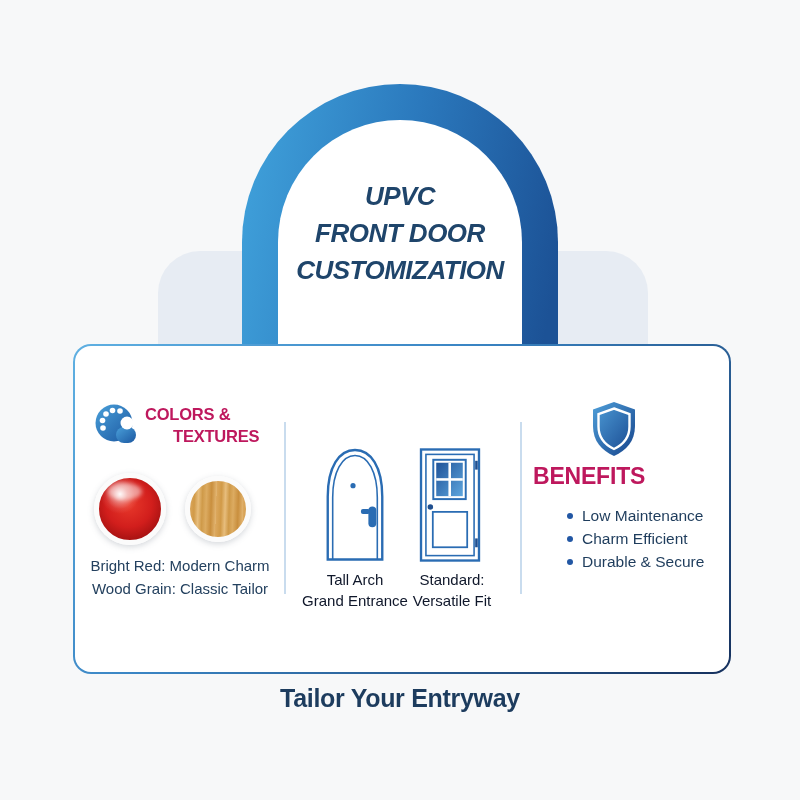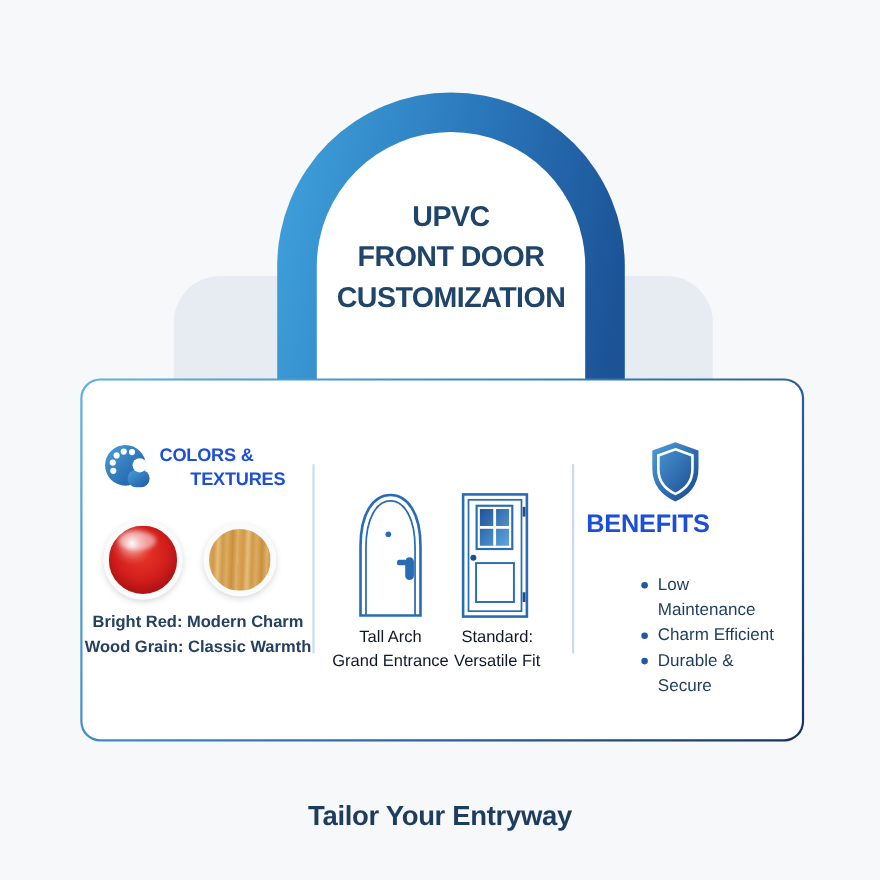--- a/index.html
+++ b/index.html
@@ -13,23 +13,24 @@
   .stage{position:relative;width:800px;height:800px;}
 
   
   .banner{
     position:absolute;left:158px;top:251px;width:490px;height:100px;
     background:#e7ecf3;border-radius:42px 42px 0 0;
   }
 
   
   .arch{
-    position:absolute;left:252px;top:84px;width:316px;height:261px;
+    position:absolute;left:242px;top:84px;width:316px;height:261px;
     background:linear-gradient(100deg,#3fa0da 4%,#2b79bd 50%,#1c5296 96%);
     border-radius:158px 158px 0 0;
+    font-style:italic;
   }
   .arch-inner{
     position:absolute;left:36px;top:36px;right:36px;bottom:0;
     background:#ffffff;border-radius:122px 122px 0 0;
   }
   .arch-title{
     position:absolute;left:0;right:0;top:94px;
     text-align:center;font-size:26px;font-weight:700;line-height:37px;
     letter-spacing:-0.5px;color:#1f456b;
   }
@@ -41,21 +42,21 @@
     border-radius:18px;padding:2px;box-sizing:border-box;
   }
   .card{
     position:relative;width:100%;height:100%;
     background:#ffffff;border-radius:16px;
   }
   .divider{position:absolute;width:2px;background:#c9dcee;top:76px;height:172px;}
   .d1{left:209px;}
   .d2{left:445px;}
 
-  .heading{font-size:16.5px;font-weight:700;color:#1d4ed8;letter-spacing:-0.2px;}
+  .heading{font-size:16.5px;font-weight:700;color:#be185d;letter-spacing:-0.2px;}
 
   
   .palette-svg{position:absolute;left:19px;top:57px;width:44px;height:42px;}
   .c1-heading{position:absolute;left:70px;top:57px;line-height:22px;}
   .c1-heading .l2{margin-left:28px;}
   .swatch{
     position:absolute;border-radius:50%;
     border:5px solid #fbfbfb;
     box-shadow:0 2px 6px rgba(100,110,125,.28);
     box-sizing:border-box;
@@ -70,52 +71,52 @@
     content:"";position:absolute;left:14%;top:8%;width:56%;height:28%;
     background:rgba(255,255,255,.5);border-radius:50%;filter:blur(2px);
   }
   .swatch.wood{
     left:110px;top:130px;width:66px;height:66px;
     background:
       repeating-linear-gradient(92deg,#dca85e 0px,#d19a48 5px,#e7bd7c 9px,#cf9a49 13px,#dcab61 17px,#c98f3e 22px,#e2b470 27px);
   }
   .c1-caption{
     position:absolute;left:0px;top:209px;width:210px;text-align:center;
-    font-size:15px;font-weight:700;line-height:22.5px;color:#24415f;
+    font-size:15px;font-weight:400;line-height:22.5px;color:#24415f;
   }
 
   
   .c2-heading{position:absolute;left:209px;top:60px;width:236px;text-align:center;}
   .door-svg{position:absolute;}
   .door-arch{left:250px;top:101px;width:60px;height:115px;}
   .door-std{left:344px;top:102px;width:62px;height:114px;}
   .door-caption{
     position:absolute;top:223px;width:140px;text-align:center;
     font-size:15px;font-weight:500;line-height:21px;color:#0f172a;
   }
   .dc1{left:210px;}
   .dc2{left:307px;}
 
   
   .shield-svg{position:absolute;left:514px;top:54px;width:50px;height:58px;}
   .c3-heading{position:absolute;left:458px;top:117px;width:160px;text-align:left;font-size:23px;}
-  .benefits-list{position:absolute;left:492px;top:158px;list-style:none;margin:16px;padding:0;}
+  .benefits-list{position:absolute;left:492px;top:158px;list-style:none;margin:0;padding:0;}
   .benefit{
     display:flex;align-items:flex-start;
     font-size:15.5px;font-weight:500;color:#1e3c5c;line-height:23px;
   }
   .bullet-dot{
     width:6px;height:6px;border-radius:50%;background:#2257a4;
     margin:8.5px 9px 0 0;flex:none;
   }
 
   
   .footer-text{
     position:absolute;left:0;right:0;top:684px;text-align:center;
-    font-size:25px;font-weight:600;letter-spacing:-0.3px;color:#1d3c5e;margin-top:44px;
+    font-size:25px;font-weight:600;letter-spacing:-0.3px;color:#1d3c5e;
   }
 </style>
 </head>
 <body>
 
 <div class="stage">
 
   <div class="banner"></div>
 
   <div class="arch">
@@ -150,21 +151,21 @@
         <circle cx="26" cy="8" r="2.8" fill="#ffffff"></circle>
       </svg>
       <div class="c1-heading heading">
         <div class="l1">COLORS &amp;</div>
         <div class="l2">TEXTURES</div>
       </div>
       <div class="swatch red"></div>
       <div class="swatch wood"></div>
       <div class="c1-caption">
         <div>Bright Red: Modern Charm</div>
-        <div>Wood Grain: Classic Warmth</div>
+        <div>Wood Grain: Classic Tailor</div>
       </div>
 
 
       <svg class="door-svg door-arch" viewBox="0 0 60 116">
         <path d="M2.5,113.5 V50 C2.5,20 14,3 30,3 C46,3 57.5,20 57.5,50 V113.5 Z" fill="#ffffff" stroke="#2a6cb3" stroke-width="2.4"></path>
         <path d="M7.5,113.5 V51 C7.5,25 17,8.5 30,8.5 C43,8.5 52.5,25 52.5,51 V113.5" fill="none" stroke="#2a6cb3" stroke-width="1.6"></path>
         <circle cx="28" cy="39" r="2.6" fill="#2a6cb3"></circle>
         <rect x="43.5" y="60" width="8" height="21" rx="4" fill="#2a6cb3"></rect>
         <rect x="36" y="62.5" width="9" height="5" rx="2" fill="#2a6cb3"></rect>
       </svg>

